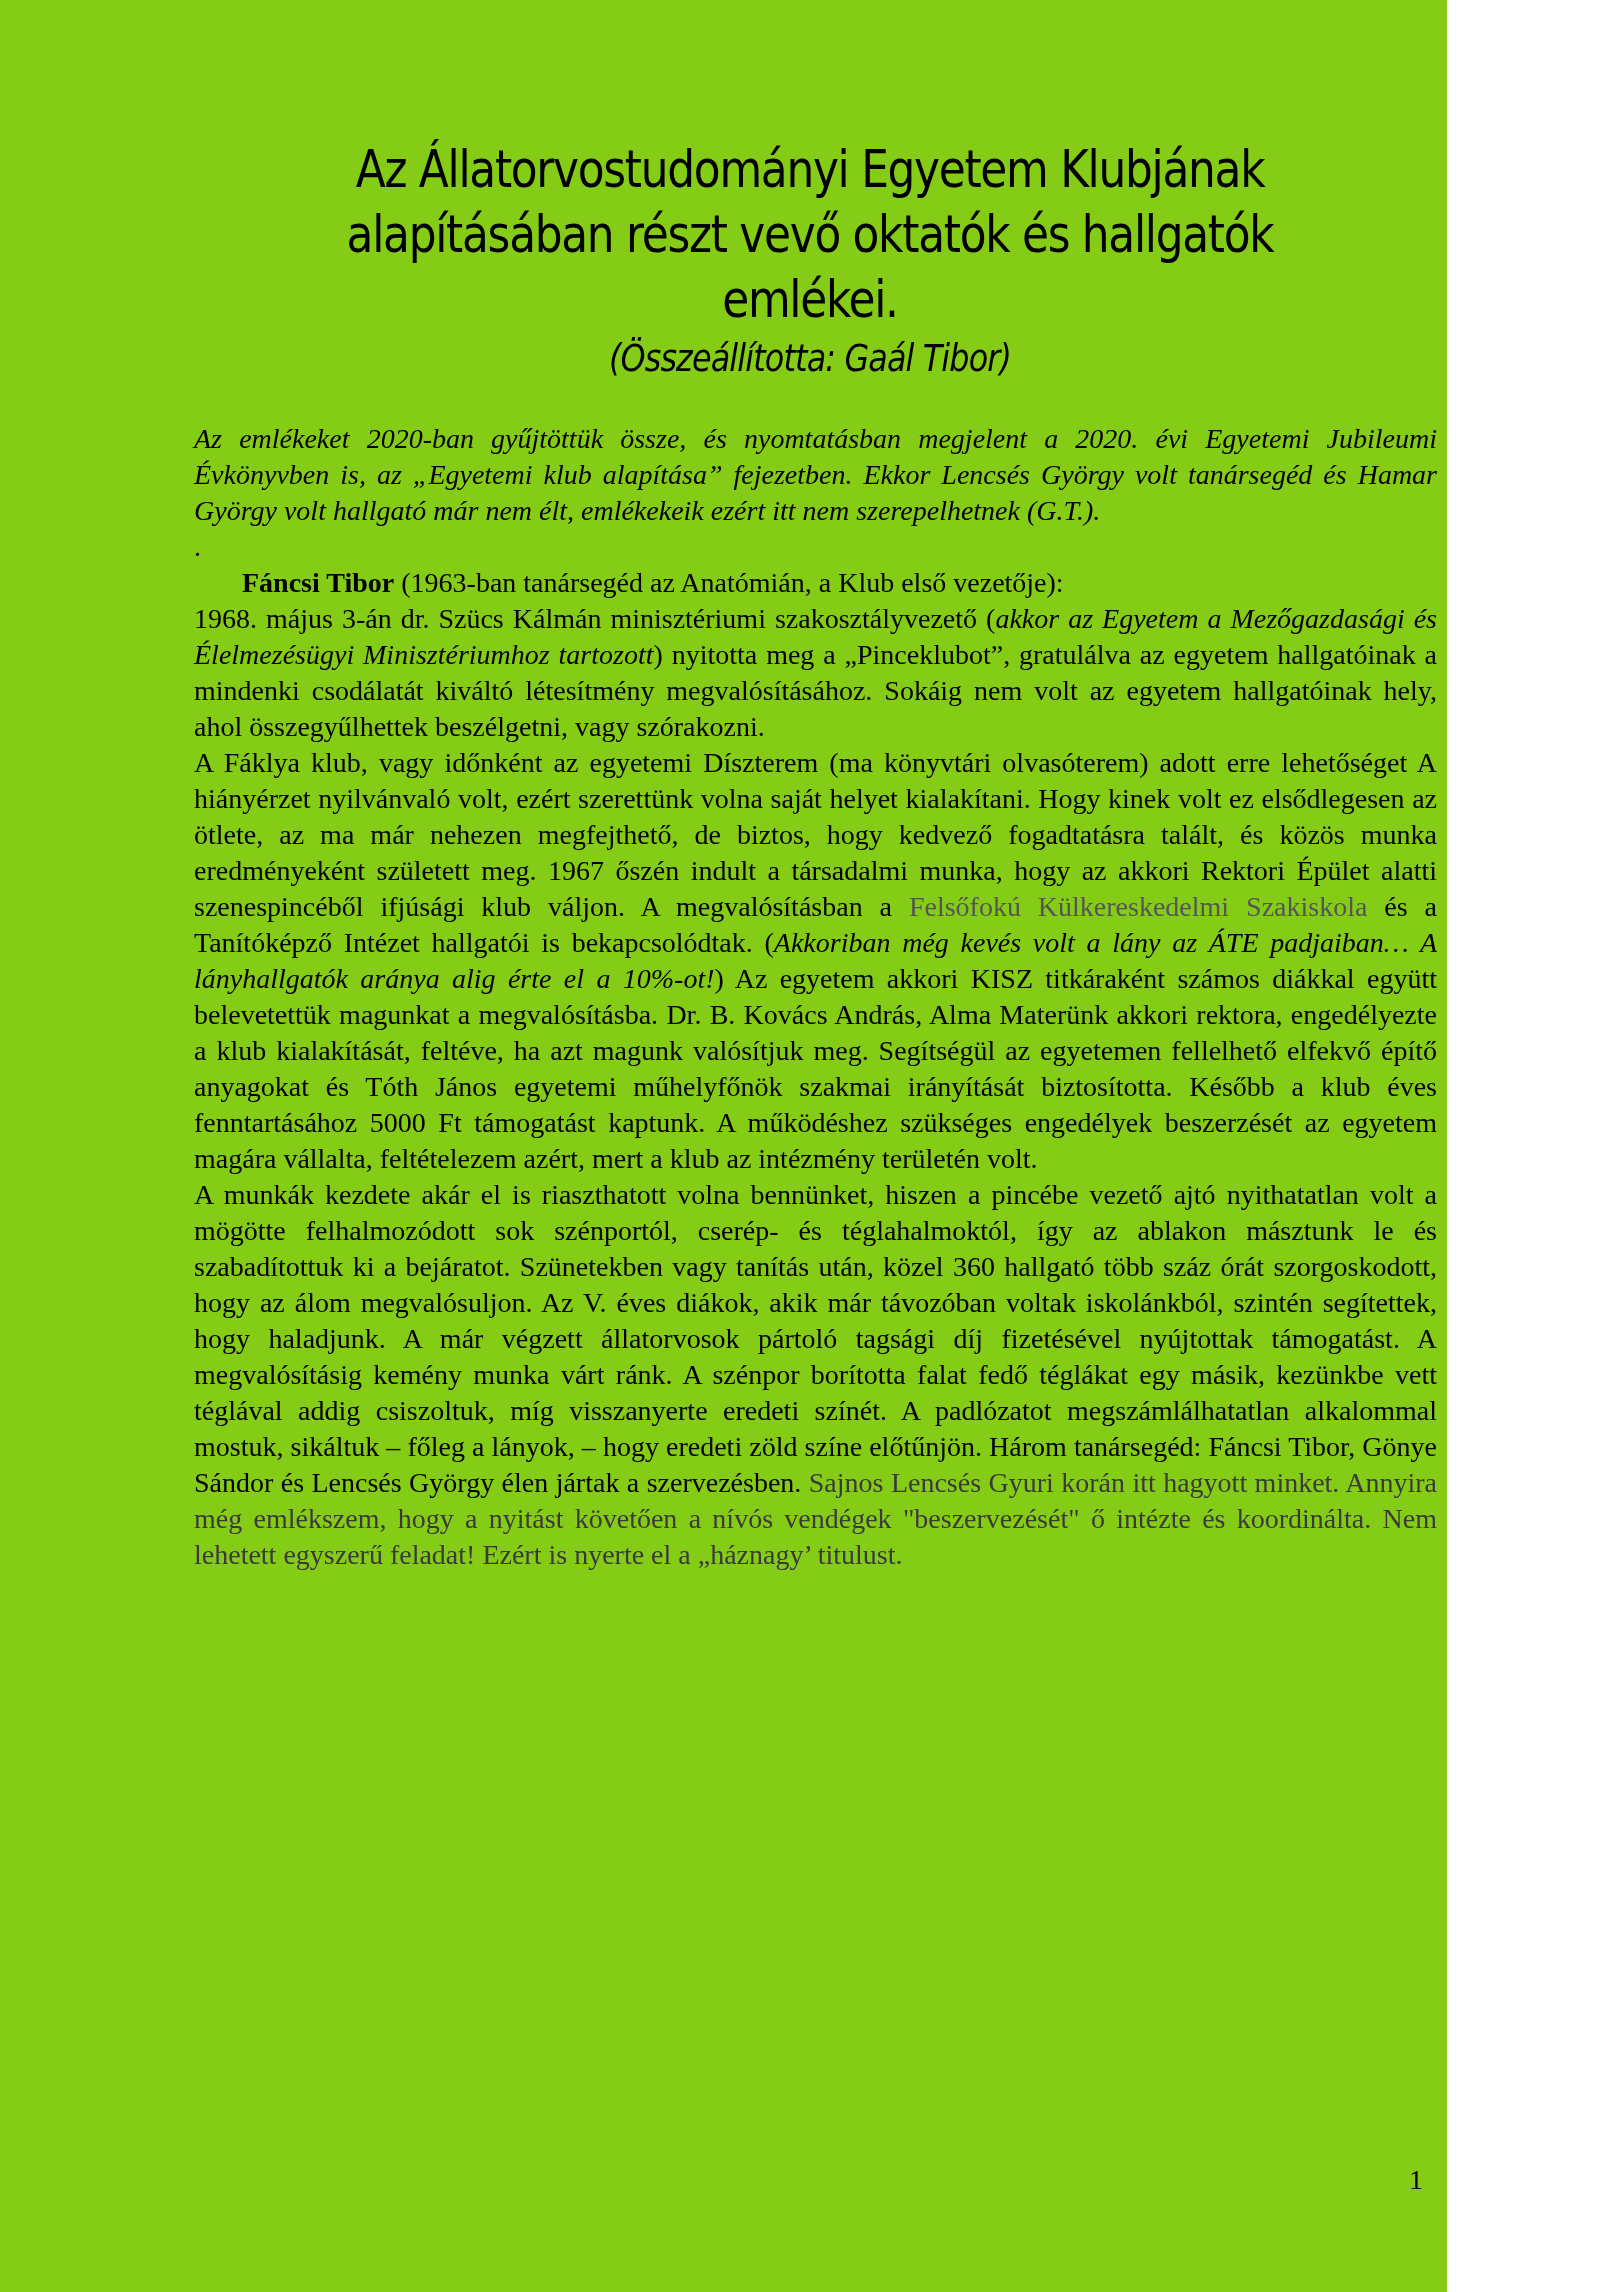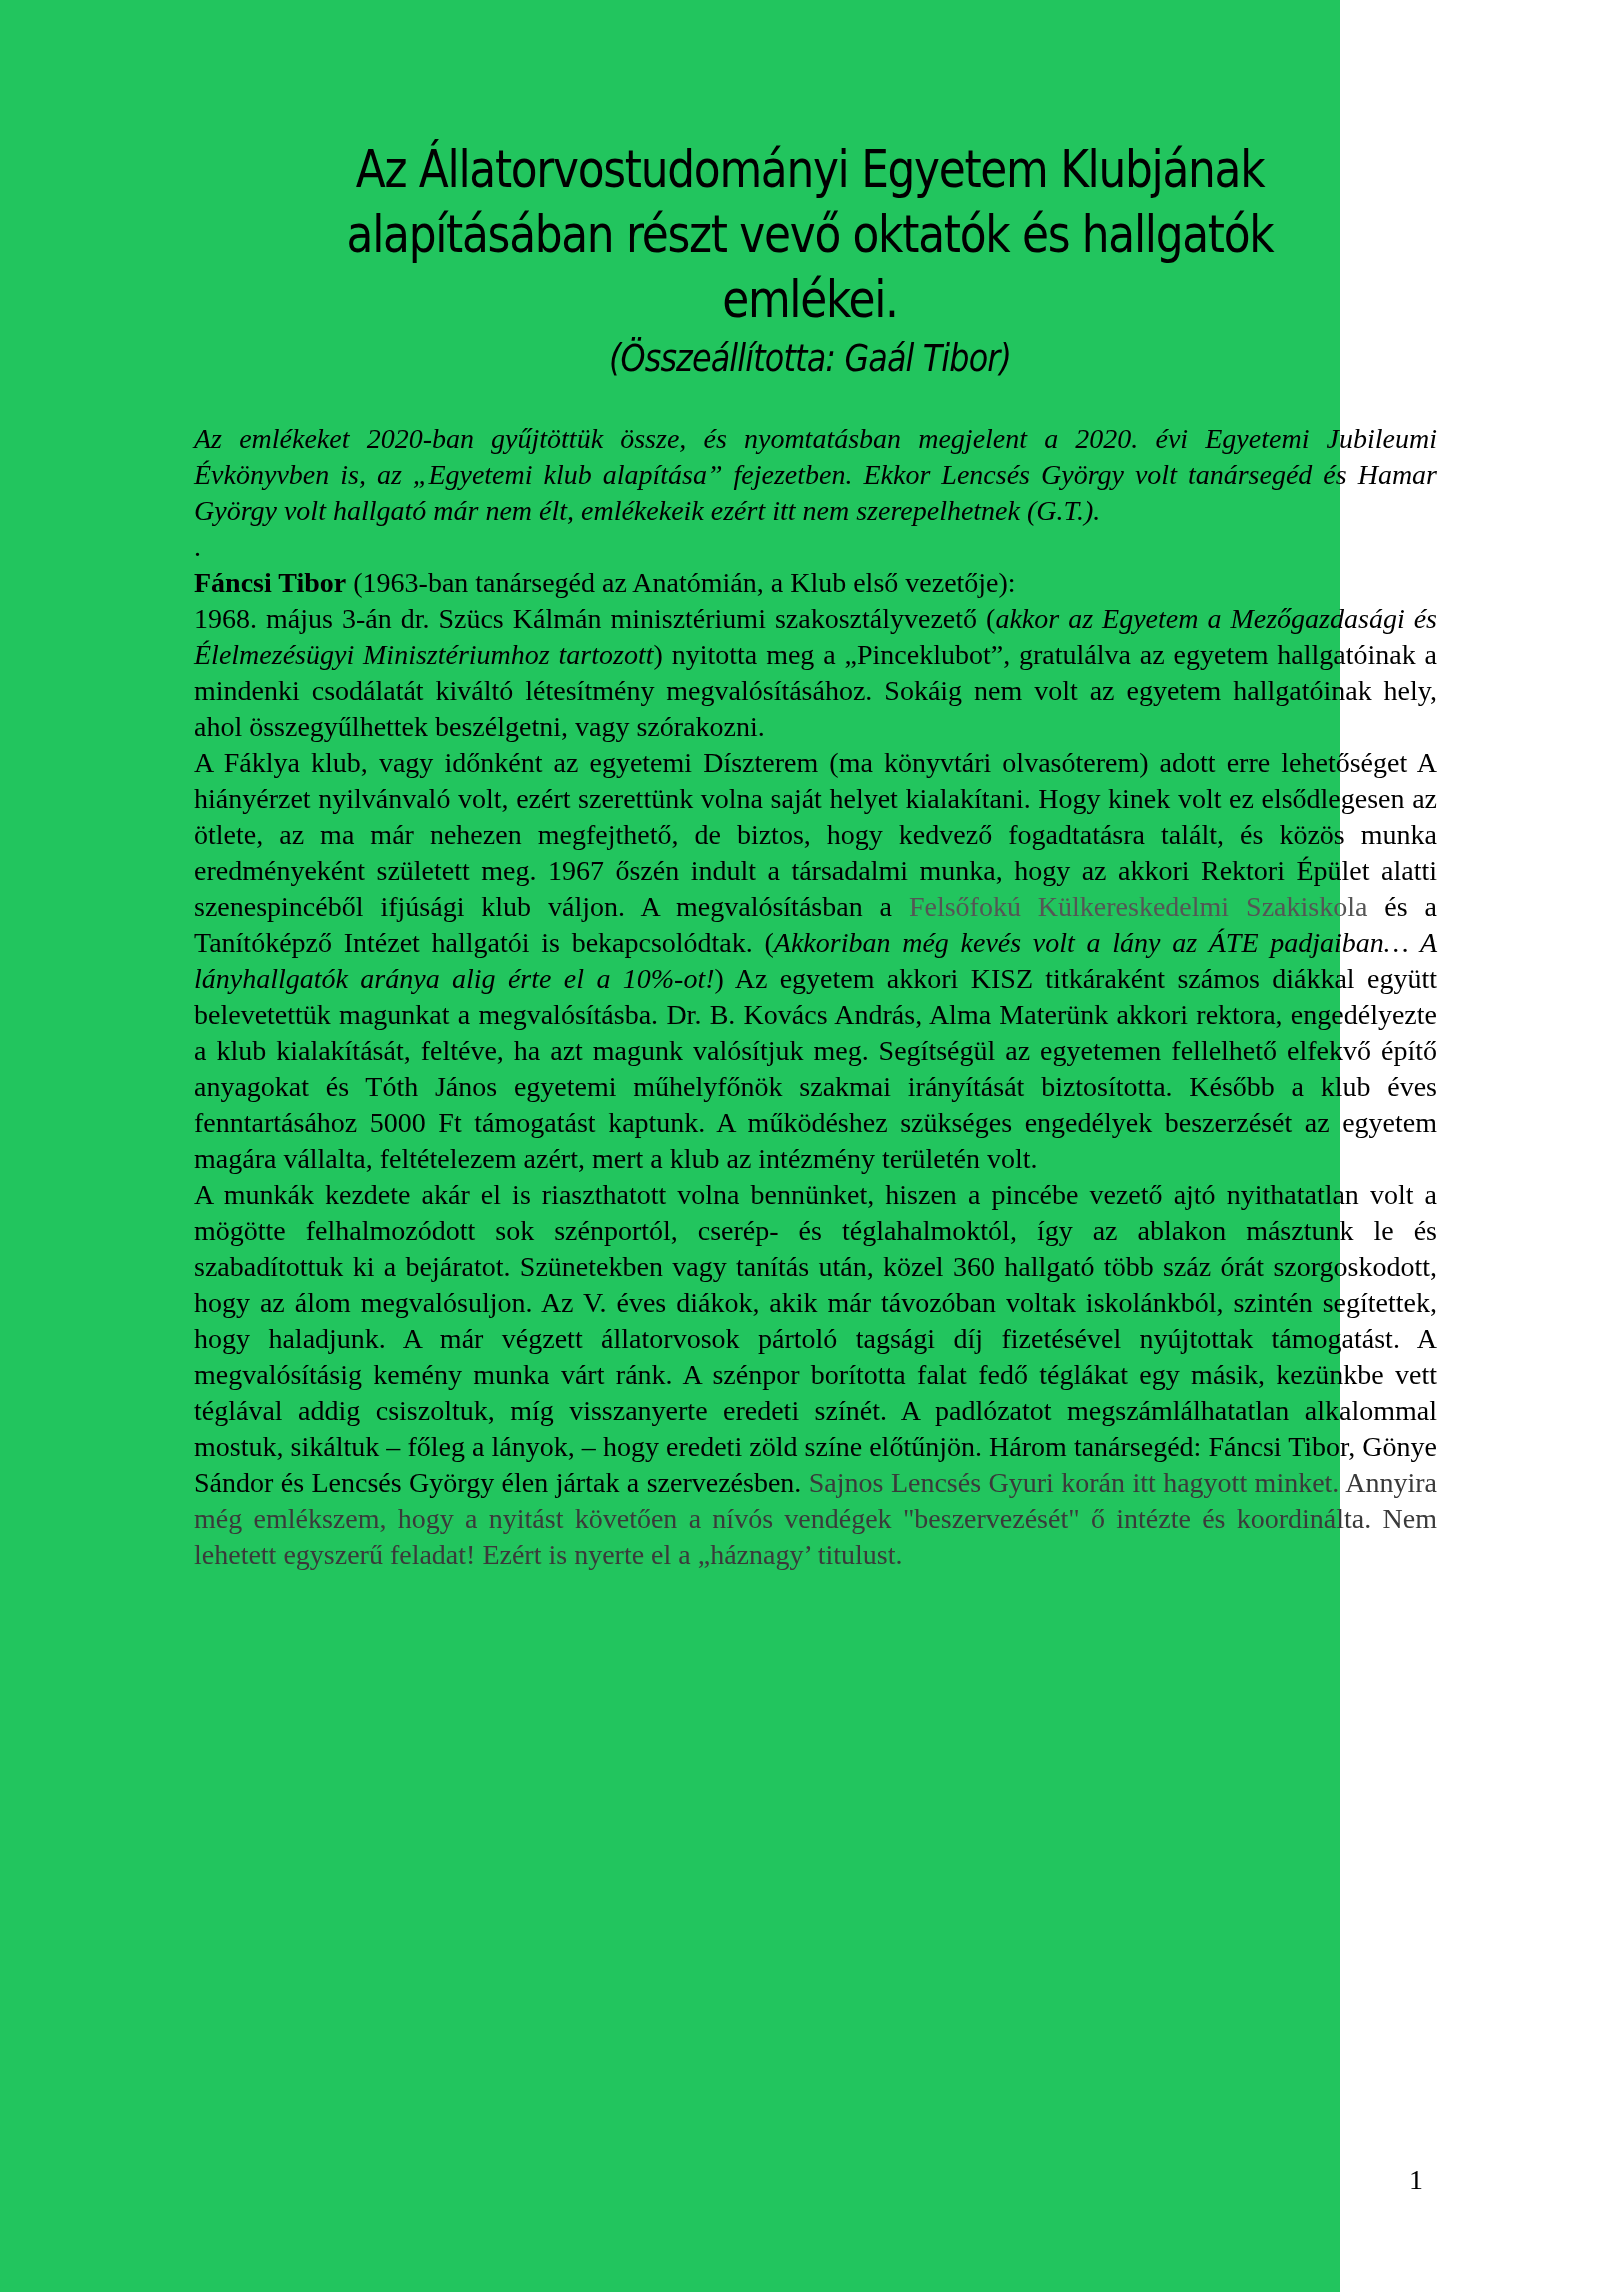--- a/index.html
+++ b/index.html
@@ -10,23 +10,23 @@
     body {
       width: 1621px;
       height: 2293px;
       position: relative;
       overflow: hidden;
       color: #000000;
     }
     .page {
       position: absolute;
       left: 0; top: 0;
-      width: 1340px;
+      width: 1447px;
       height: 2293px;
-      background: #22c55e;
+      background: #84cc16;
     }
     .title-block {
       position: absolute;
       left: 176px;
       top: 137px;
       width: 1268px;
       text-align: center;
       font-family: "DejaVu Sans", sans-serif;
     }
     .title {
@@ -61,20 +61,21 @@
       margin: 0;
     }
     .intro {
       font-style: italic;
     }
     .dot-line {
       height: 36px;
     }
     .heading-line .name {
       font-weight: bold;
+      margin-left: 48px;
     }
     .gray {
       color: #555555;
     }
     .gray-para {
       color: #3a3a3a;
       margin-top: 34px;
     }
     .it {
       font-style: italic;

